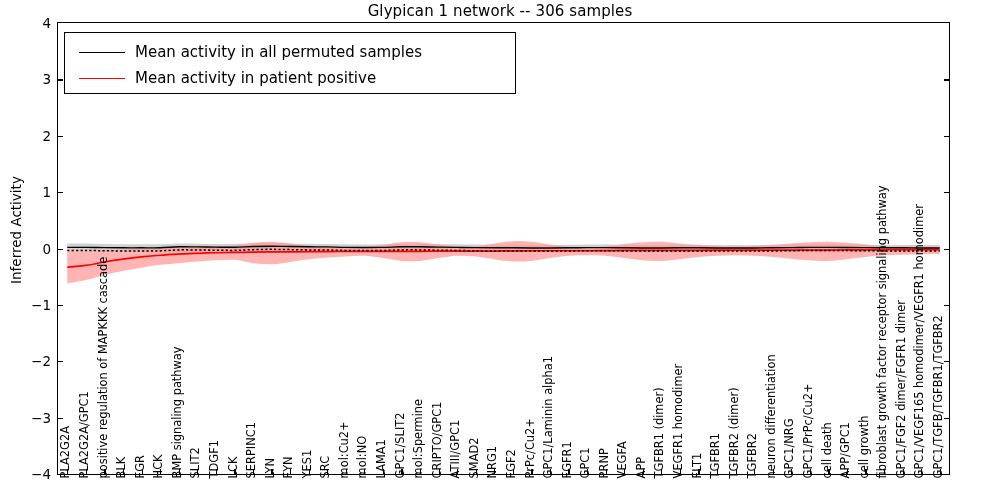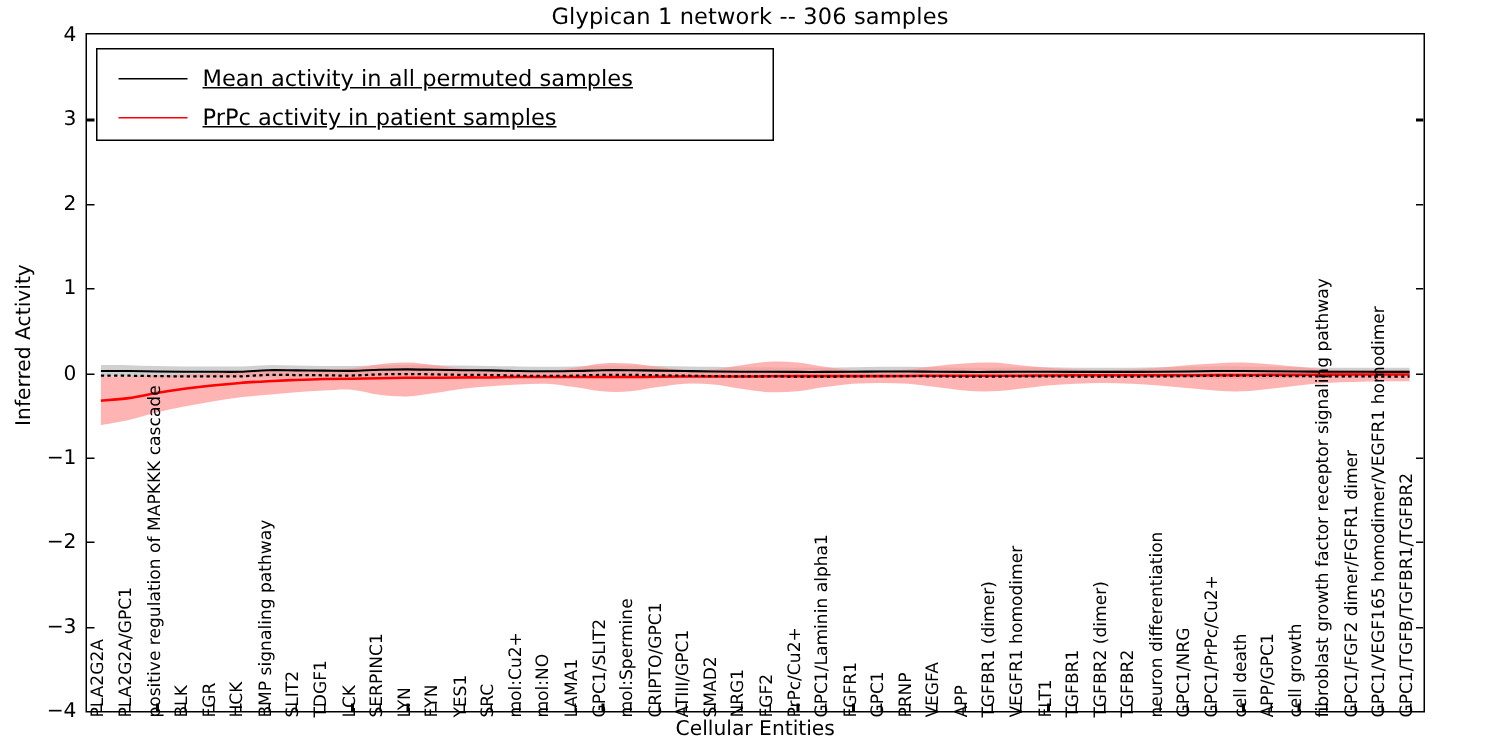--- a/index.html
+++ b/index.html
@@ -72,21 +72,21 @@
 
   
   #legend {
     position: absolute; left: 64px; top: 32px;
     width: 452px; height: 62px;
     border: 1.3px solid #000; background: #fff;
     padding: 6px 0 0 0;
   }
   .legend-row { display:flex; align-items:center; height:26px; }
   .legend-swatch { width: 46px; height: 0; margin: 0 10px 0 14px; border-top-width: 1.6px; border-top-style: solid; }
-  .legend-text { font-size: 15px; color:#000;text-decoration:underline; }
+  .legend-text { font-size: 15px; color:#000; }
 </style>
 </head>
 <body>
 
 <div id="root">
 
   <div id="chart-title">Glypican 1 network -- 306 samples</div>
 
   <div id="y-ticks-holder">
       <div class="ytick-label" style="top: 23px;">4</div>
@@ -222,26 +222,25 @@
       <div class="xlab" style="left: 813.981px;">GPC1/PrPc/Cu2+</div>
       <div class="xlab" style="left: 832.544px;">cell death</div>
       <div class="xlab" style="left: 851.106px;">APP/GPC1</div>
       <div class="xlab" style="left: 869.669px;">cell growth</div>
       <div class="xlab" style="left: 888.231px;">fibroblast growth factor receptor signaling pathway</div>
       <div class="xlab" style="left: 906.794px;">GPC1/FGF2 dimer/FGFR1 dimer</div>
       <div class="xlab" style="left: 925.356px;">GPC1/VEGF165 homodimer/VEGFR1 homodimer</div>
       <div class="xlab" style="left: 943.919px;">GPC1/TGFB/TGFBR1/TGFBR2</div>
     </div>
 
-  <div id="x-axis-label">Cellular Entities</div>
 
   <div id="legend">
     <div class="legend-row">
       <span class="legend-swatch" style="border-top-color:#000000"></span>
       <span class="legend-text">Mean activity in all permuted samples</span>
     </div>
     <div class="legend-row">
       <span class="legend-swatch" style="border-top-color:#ff0000"></span>
-      <span class="legend-text">PrPc activity in patient samples</span>
+      <span class="legend-text">Mean activity in patient positive</span>
     </div>
   </div>
 
 </div>
 
 </body></html>

